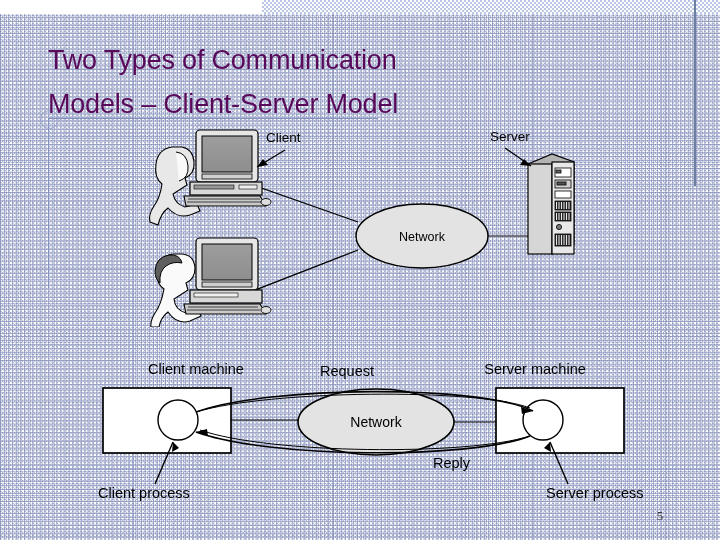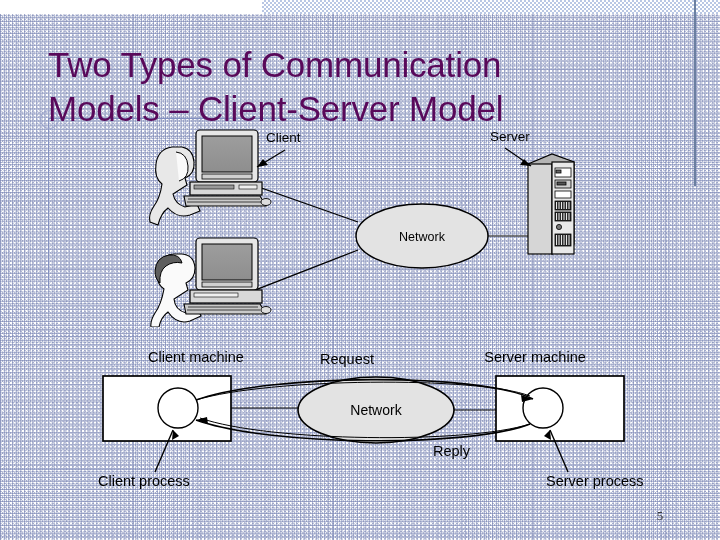--- a/index.html
+++ b/index.html
@@ -106,34 +106,34 @@
     border-left: 2px solid #6b7fa0;
   }
 
   
   .title {
     position: absolute;
     left: 48px;
     top: 20px;
     width: 512px;
     color: #59095a;
-    font-size: 35px;
+    font-size: 27px;
     line-height: 44px;
     font-weight: normal;
     letter-spacing: -0.2px;
     white-space: pre-line;
   }
 
   
   .diagram-top, .diagram-bottom {
     position: absolute;
     text-align: center;
   }
   .diagram-top { left: 140px; top: 122px; }
-  .diagram-bottom { left: 78px; top: 344px; text-decoration: underline; }
+  .diagram-bottom { left: 78px; top: 356px; text-decoration: underline; }
 
   
   .page-number {
     position: absolute;
     left: 648px;
     top: 508px;
     width: 24px;
     text-align: center;
     color: #3a3a3a;
     font-size: 13px;

